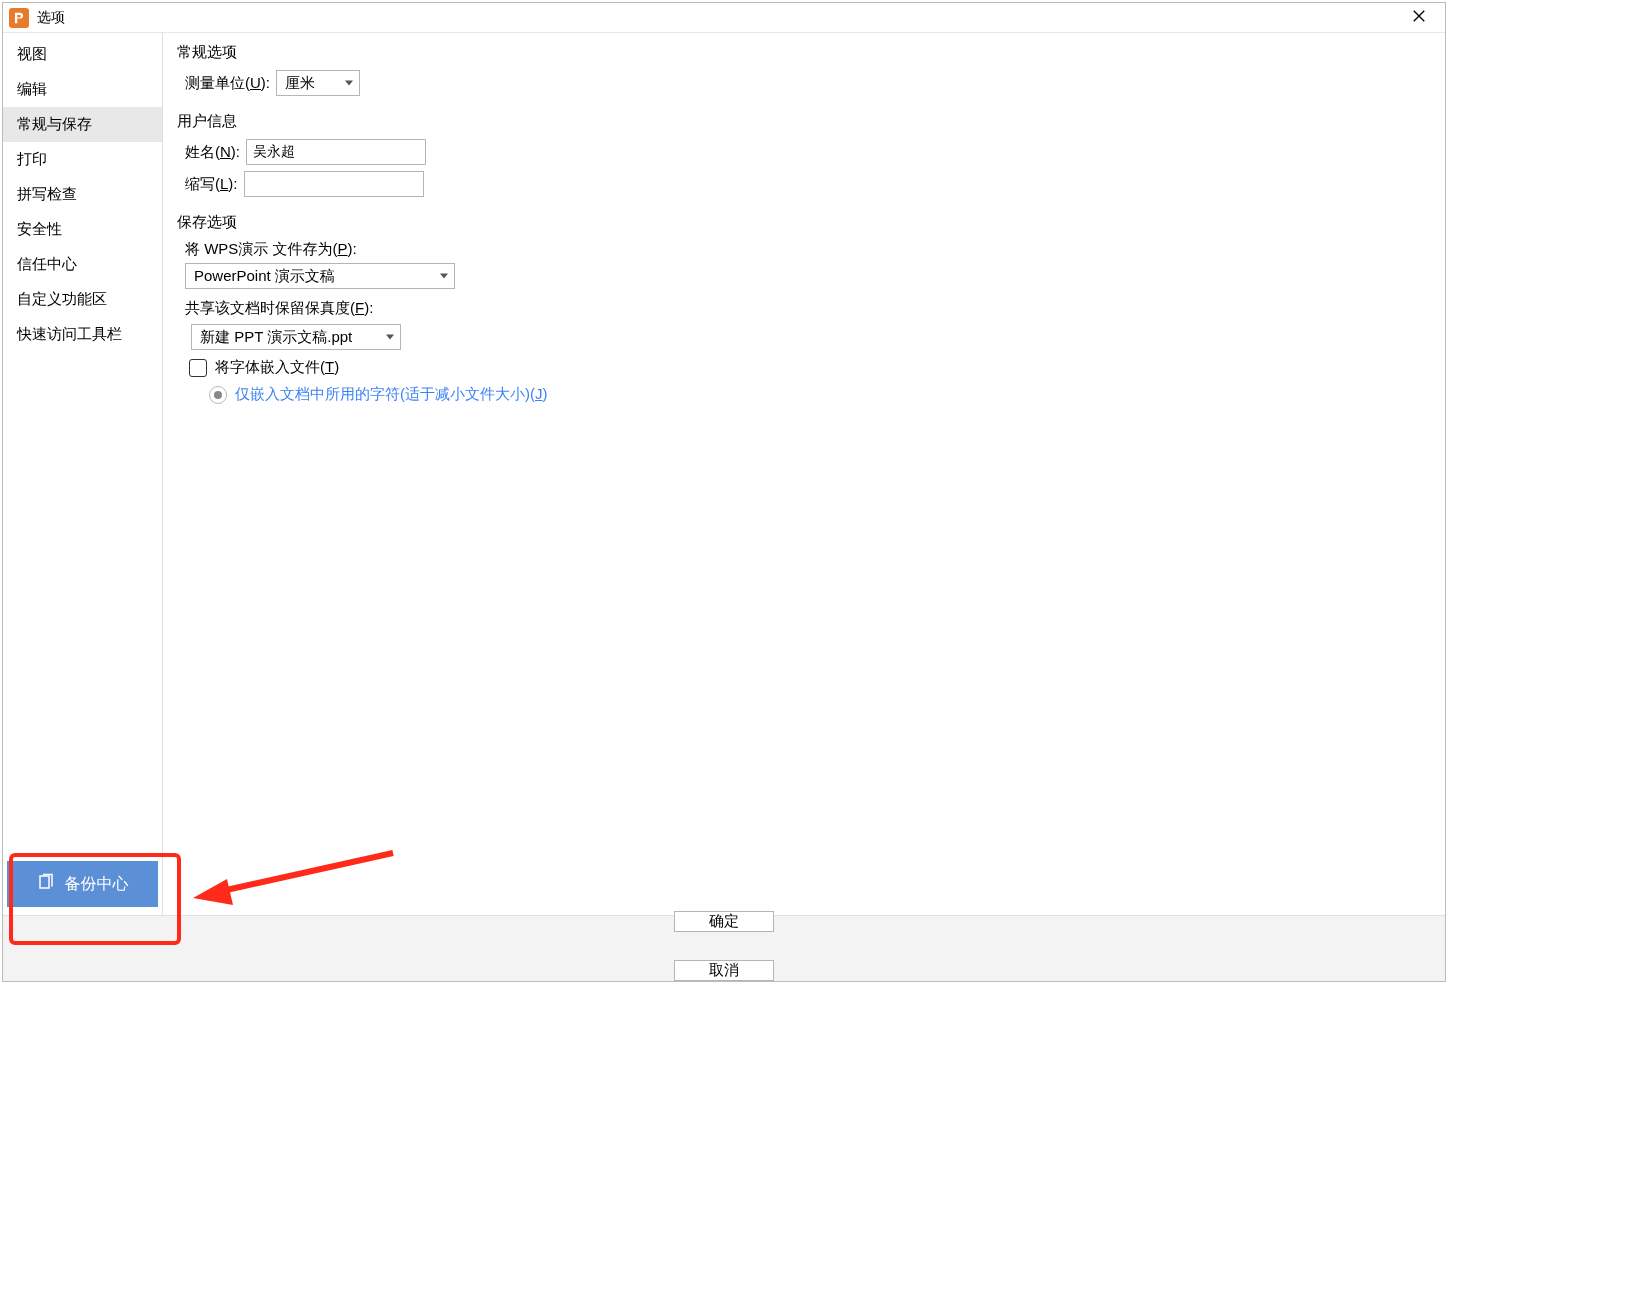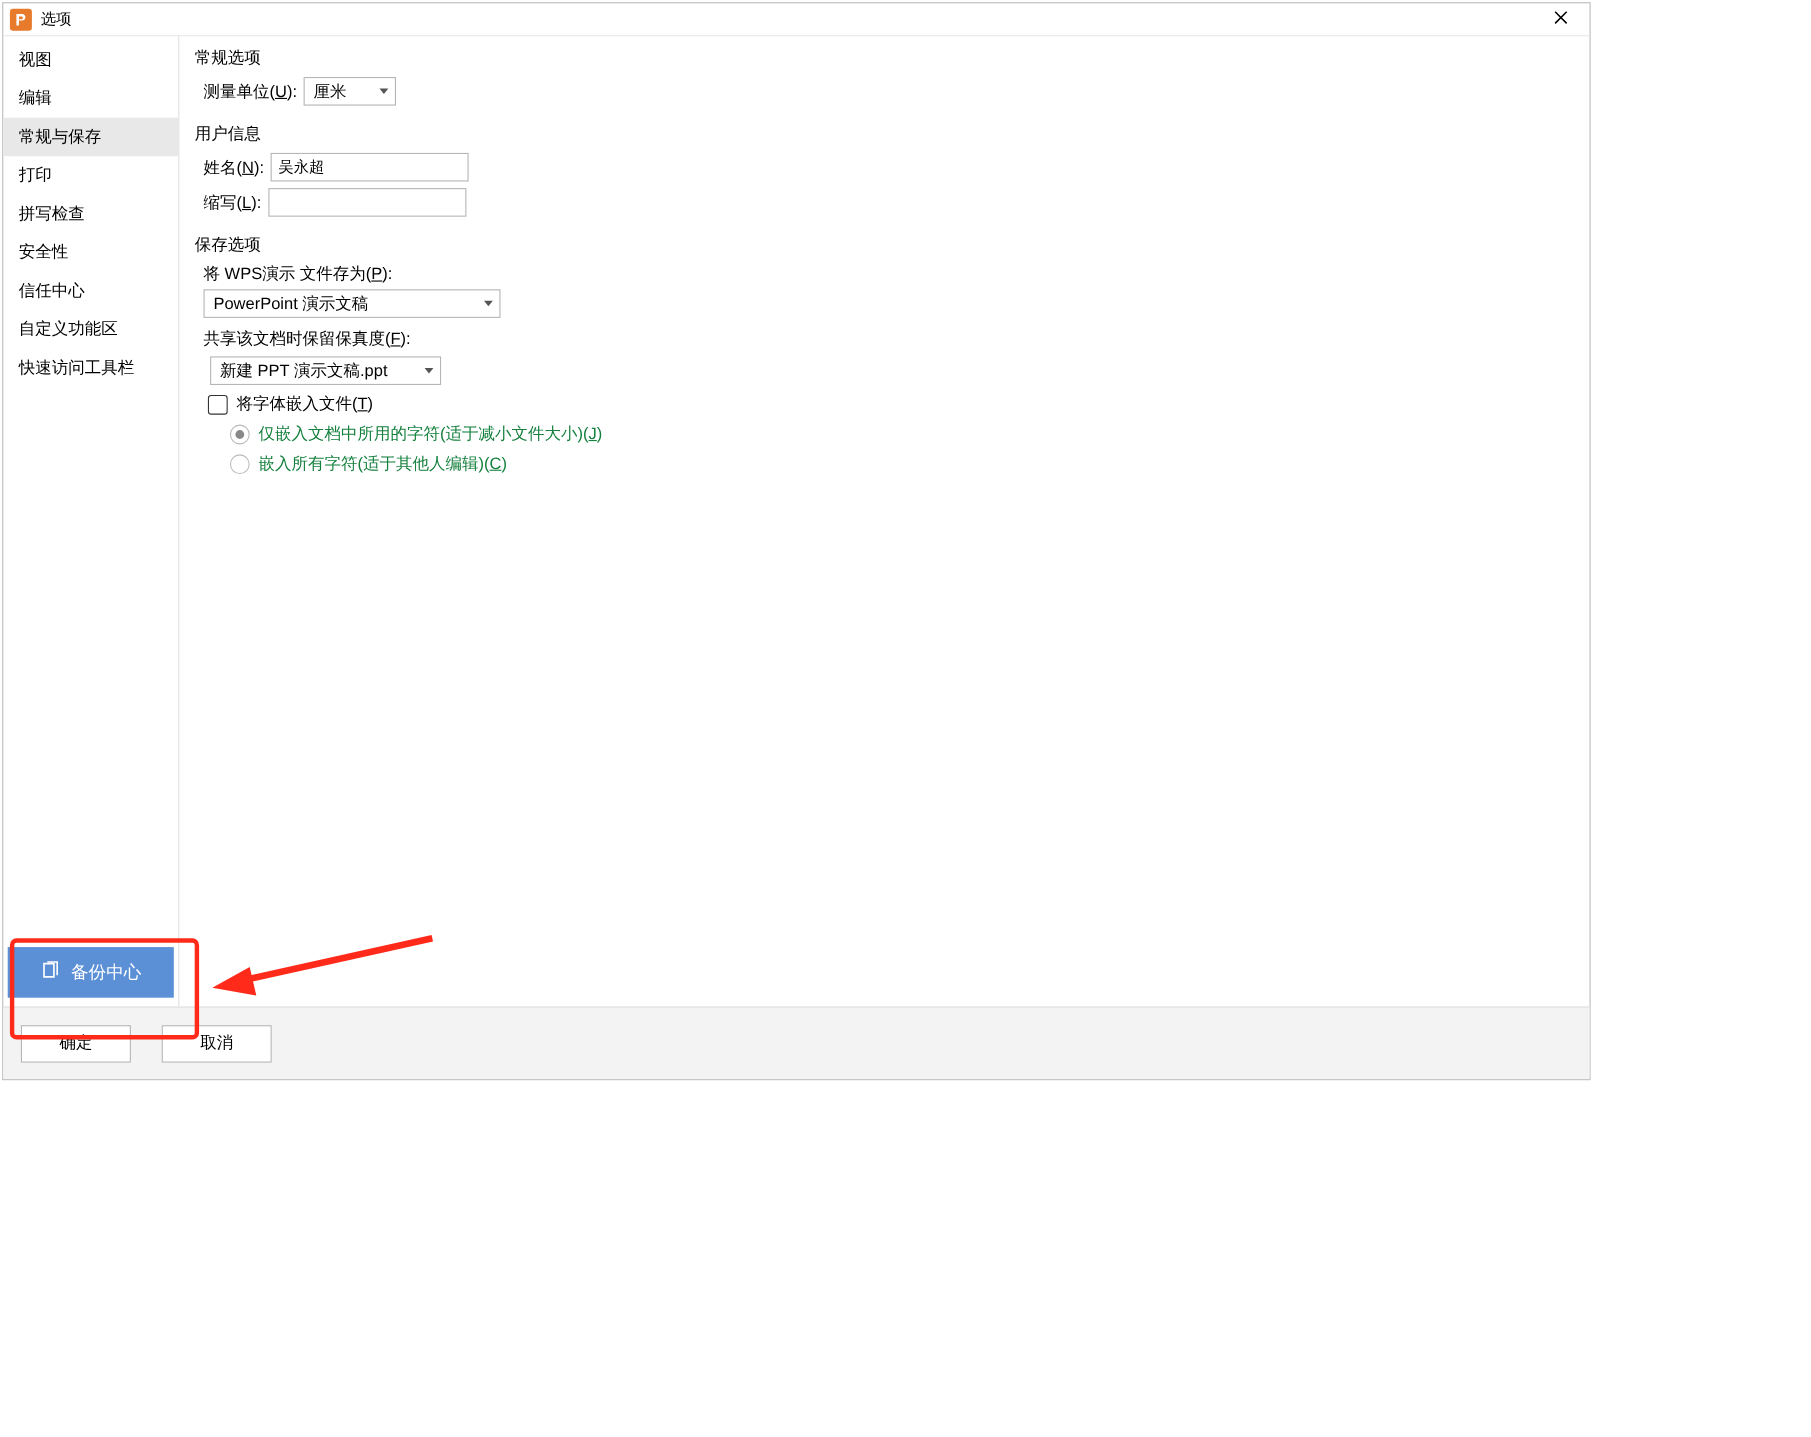--- a/index.html
+++ b/index.html
@@ -30,22 +30,22 @@
   .select-box { height: 26px; border: 1px solid #b5b5b5; background: #fff; display: inline-flex; align-items: center; padding: 0 22px 0 8px; position: relative; cursor: pointer; min-width: 80px; }
   .select-box .caret { position: absolute; right: 6px; top: 50%; transform: translateY(-50%); width: 0; height: 0; border-left: 4px solid transparent; border-right: 4px solid transparent; border-top: 5px solid #555; }
   .check-row { display: flex; align-items: center; gap: 8px; margin: 8px 0 8px 12px; font-size: 15px; }
   .indent { margin-left: 32px; }
   .checkbox { width: 18px; height: 18px; border: 1.5px solid #333; border-radius: 3px; display: inline-flex; align-items: center; justify-content: center; cursor: pointer; }
   .checkbox.checked { background: #1e6fd9; border-color: #1e6fd9; }
   .checkbox.checked svg { width: 12px; height: 12px; stroke: #fff; stroke-width: 3; fill: none; }
   .radio { width: 18px; height: 18px; border: 1.5px solid #888; border-radius: 50%; display: inline-flex; align-items: center; justify-content: center; cursor: pointer; }
   .radio.selected::after { content: ""; width: 8px; height: 8px; background: #888; border-radius: 50%; }
   .radio.disabled { border-color: #bbb; cursor: default; }
-  .disabled-text { color: #15803d; }
-  .footer { height: 66px; background: #f3f3f3; border-top: 1px solid #e0e0e0; display: flex; align-items: center; justify-content: flex-start; gap: 28px; padding: 0 16px; }
+  .disabled-text { color: #3b82f6; }
+  .footer { height: 66px; background: #f3f3f3; border-top: 1px solid #e0e0e0; display: flex; align-items: center; justify-content: flex-end; gap: 28px; padding: 0 16px; flex-direction: column; }
   .dlg-btn { min-width: 100px; height: 34px; border: 1px solid #b5b5b5; background: #fff; display: flex; align-items: center; justify-content: center; cursor: pointer; font-size: 15px; }
   
   .highlight-box { position: absolute; border: 4px solid #ff2a1a; border-radius: 6px; pointer-events: none; }
   .arrow-svg { position: absolute; pointer-events: none; }
 </style>
 </head>
 <body>
 
 <div class="window">
   <div class="titlebar">
@@ -157,26 +157,20 @@
           </span>
         </div>
 
         <div class="check-row indent">
           <span class="radio disabled selected"></span>
           <span class="disabled-text">
             <span>仅嵌入文档中所用的字符(适于减小文件大小)(</span><span class="underline">J</span><span>)</span>
           </span>
         </div>
 
-        <div class="check-row indent">
-          <span class="radio disabled"></span>
-          <span class="disabled-text">
-            <span>嵌入所有字符(适于其他人编辑)(</span><span class="underline">C</span><span>)</span>
-          </span>
-        </div>
 
 
       </fieldset>
     </div>
   </div>
 
   <div class="footer">
     <div class="dlg-btn">
         <span>确定</span>
       </div>

